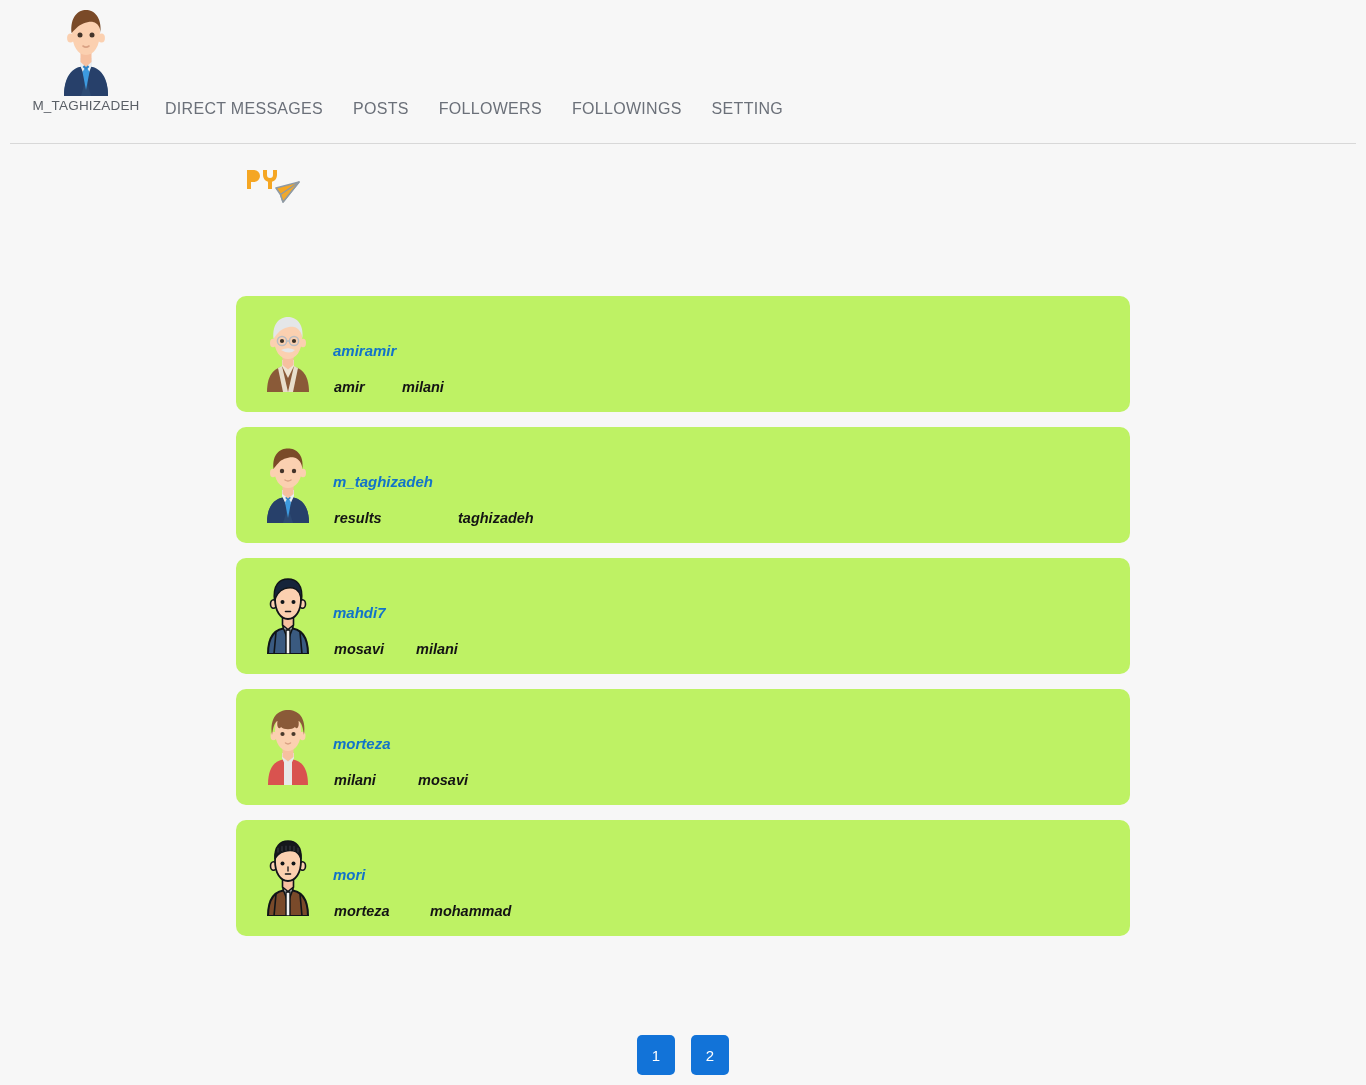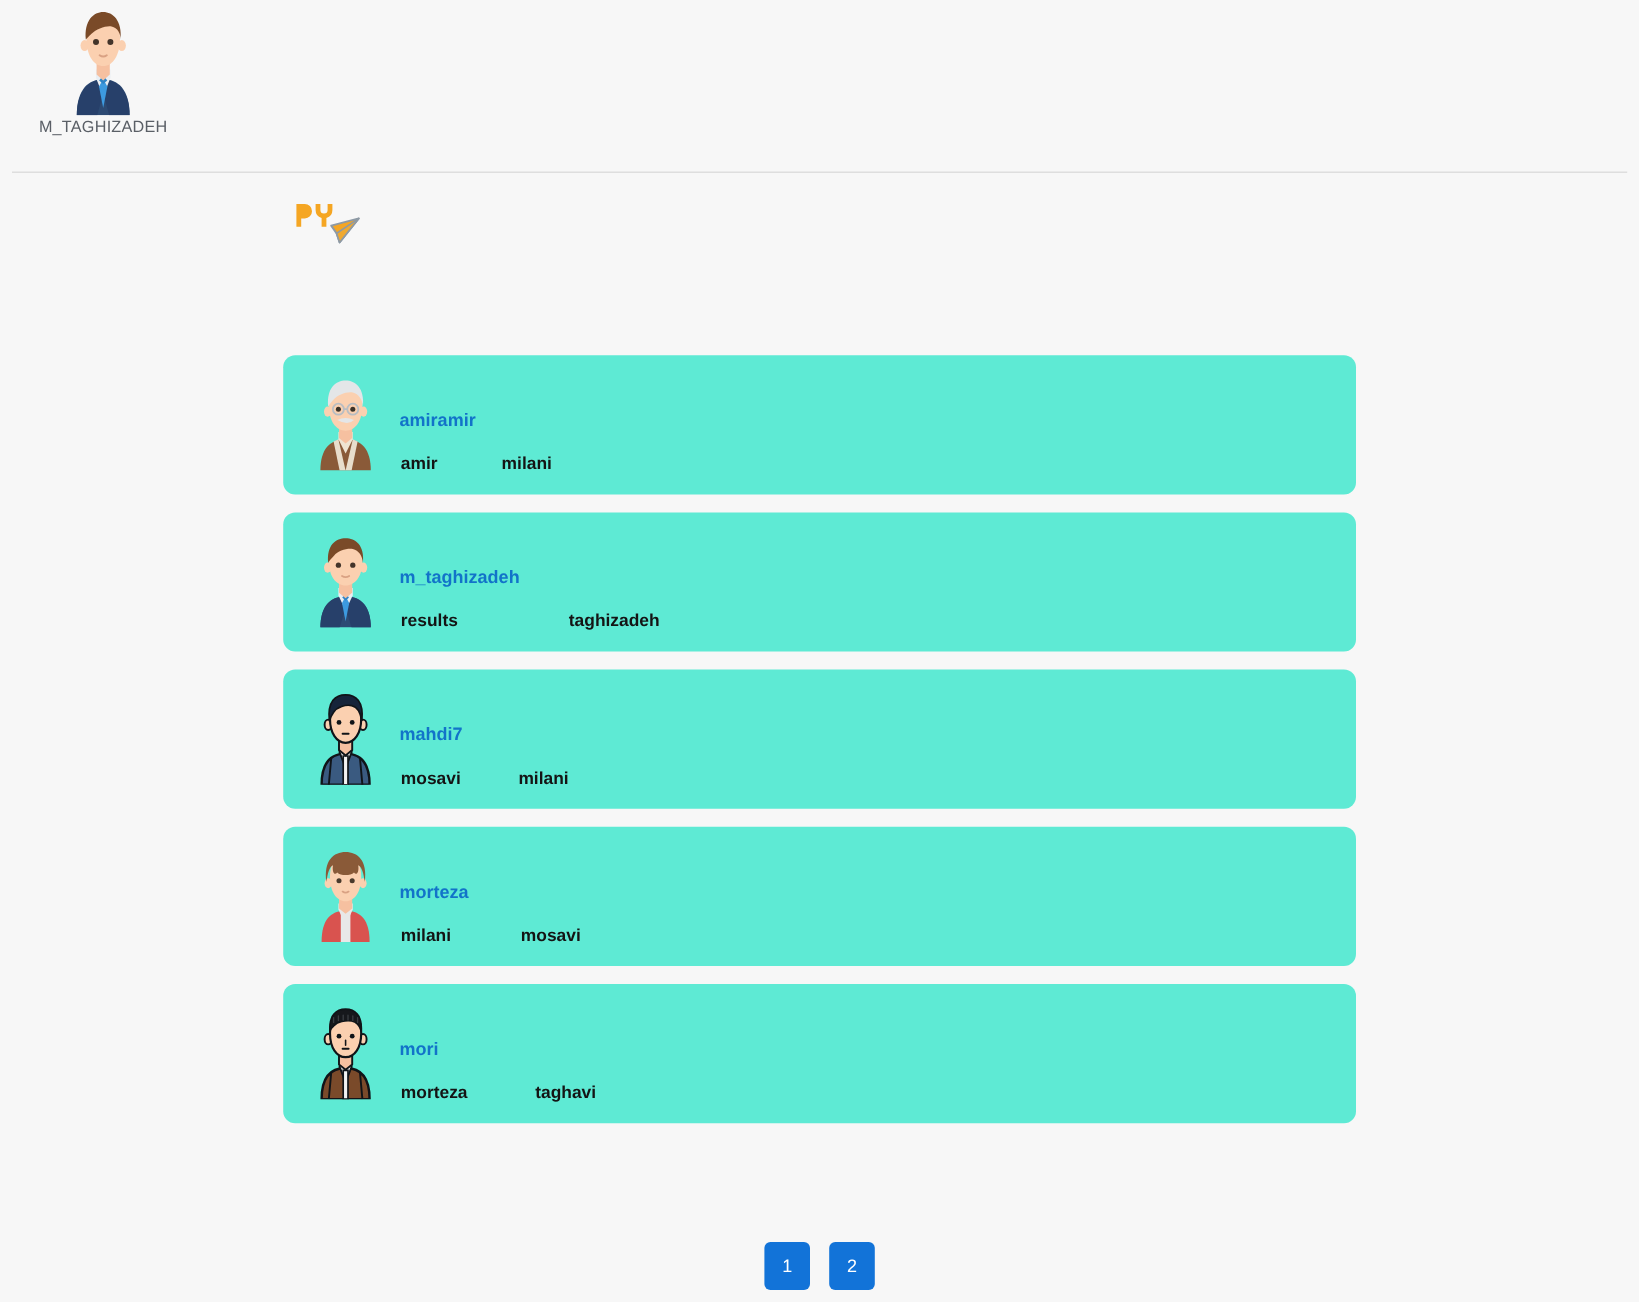--- a/index.html
+++ b/index.html
@@ -106,23 +106,24 @@
   
   .results-list {
     position: absolute;
     left: 236px;
     top: 296px;
     width: 894px;
   }
   .result-card {
     position: relative;
     height: 116px;
-    background: #5eead4;
+    background: #bef264;
     border-radius: 10px;
     margin-bottom: 15px;
+    font-style: italic;
   }
   .card-avatar {
     position: absolute;
     left: 28px;
     top: 20px;
     width: 48px;
     height: 76px;
   }
   .card-username {
     position: absolute;
@@ -132,21 +133,21 @@
     font-weight: bold;
     color: #1273c9;
     text-decoration: none;
     cursor: pointer;
   }
   .card-names {
     position: absolute;
     left: 98px;
     top: 83px;
     display: flex;
-    gap: 16px;
+    gap: 0;
     font-size: 14.5px;
     font-weight: bold;
     color: #141414;
   }
   .name-first { display: inline-block; min-width: 68px; }
   .name-last  { display: inline-block; }
 
   
   .pagination {
     position: absolute;
@@ -200,20 +201,27 @@
 
         <circle cx="20" cy="27" r="2.5" fill="#43342a"></circle>
         <circle cx="32" cy="27" r="2.5" fill="#43342a"></circle>
 
         <path d="M23 38 q3 2.2 6 0" stroke="#d9a183" stroke-width="1.6" fill="none" stroke-linecap="round"></path>
       </svg>
     </span>
     <span class="nav-username">M_TAGHIZADEH</span>
   </div>
 
+  <div class="nav-links">
+    <a class="nav-link" href="#">DIRECT MESSAGES</a>
+    <a class="nav-link" href="#">POSTS</a>
+    <a class="nav-link" href="#">FOLLOWERS</a>
+    <a class="nav-link" href="#">FOLLOWINGS</a>
+    <a class="nav-link" href="#">SETTING</a>
+  </div>
 </div>
 
 <div class="search-row">
 
   <span class="brand-logo">
     <svg viewBox="0 0 58 42" width="58" height="42">
 
       <path d="M4 6 h7 a6 6 0 0 1 0 12 h-3 v7 h-4 Z" fill="#F5A623"></path>
 
       <path d="M20 6 h4 v5 a3 3 0 0 0 6 0 v-5 h4 v5 a7 7 0 0 1 -5 6.7 v7.3 h-4 v-7.3 a7 7 0 0 1 -5 -6.7 Z" fill="#F5A623"></path>
@@ -349,21 +357,21 @@
         <path d="M14 8 v4 M18 6.5 v4 M22 6 v4 M26 6 v4 M30 6.5 v4 M34 8 v4" stroke="#3a3d42" stroke-width="1.1" stroke-linecap="round"></path>
         <circle cx="18.5" cy="23.5" r="2" fill="#101418"></circle>
         <circle cx="29.5" cy="23.5" r="2" fill="#101418"></circle>
         <path d="M24 27 v4" stroke="#101418" stroke-width="1.3" stroke-linecap="round"></path>
         <path d="M21.5 34 h5" stroke="#101418" stroke-width="1.6" stroke-linecap="round"></path>
       </svg>
     </span>
     <a class="card-username" href="#">mori</a>
     <div class="card-names">
       <span class="name-first" style="min-width:96px">morteza</span>
-      <span class="name-last">taghavi</span>
+      <span class="name-last">mohammad</span>
     </div>
   </div>
 </div>
 
 <div class="pagination">
   <a class="page-btn" href="#">1</a>
   <a class="page-btn" href="#">2</a>
 </div>
 
 </body></html>

